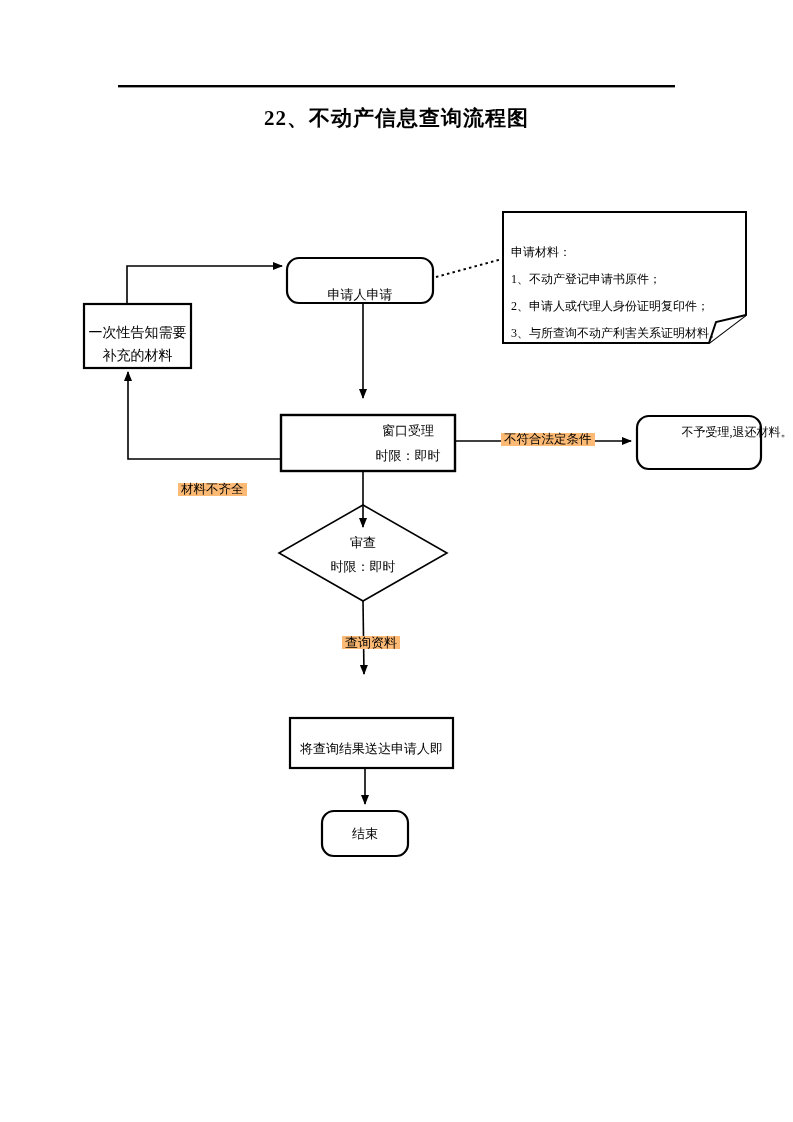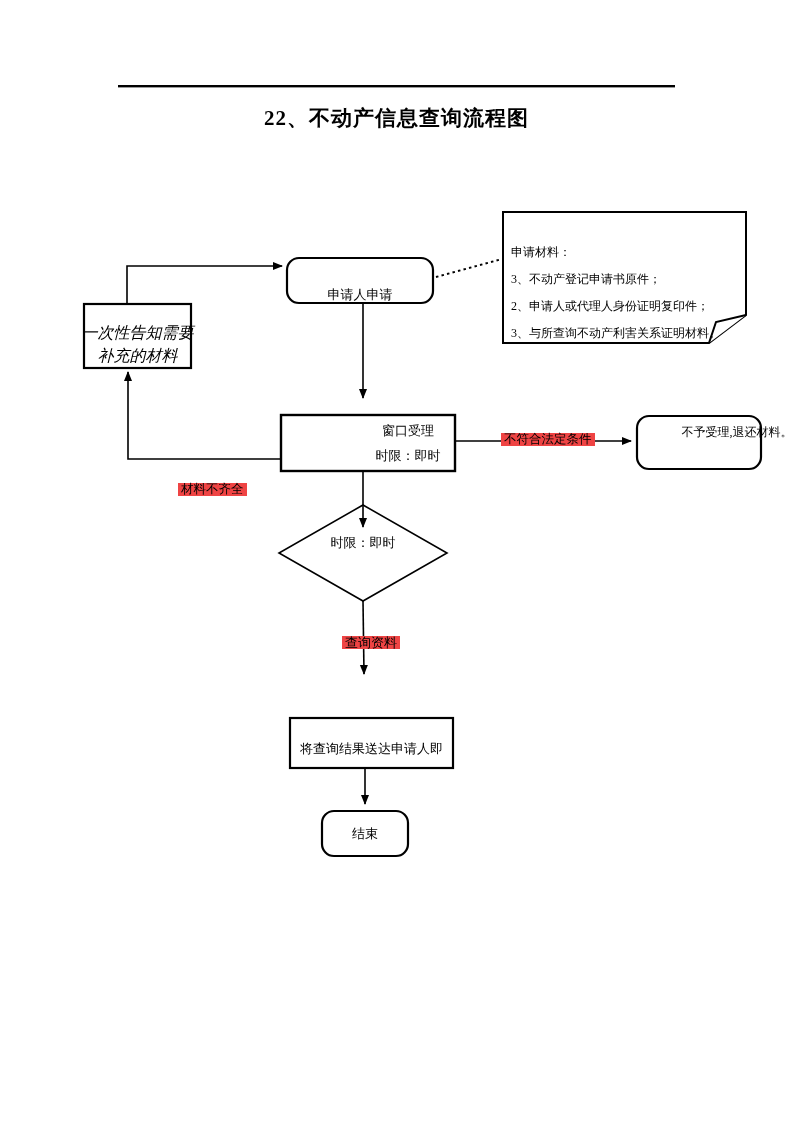--- a/index.html
+++ b/index.html
@@ -9,32 +9,32 @@
   }
   .header-rule{position:absolute;left:118px;top:85px;width:557px;height:2px;background:#000;border-bottom:1px solid #9a9a9a;}
   .title{
     position:absolute;left:118px;top:104px;width:557px;margin:0;
     text-align:center;font-size:21px;font-weight:bold;letter-spacing:1px;
   }
   svg.overlay{position:absolute;left:0;top:0;width:793px;height:1122px;}
   .lbl{position:absolute;font-size:13px;line-height:1;white-space:nowrap;}
   .node-label{display:flex;align-items:center;justify-content:center;text-align:center;flex-direction:column;}
   .lbl-start{left:287px;top:258px;width:146px;height:45px;margin-top:14px;}
-  .lbl-notify{left:84px;top:304px;width:107px;height:80px;font-size:16px;font-style:italic;}
+  .lbl-notify{left:84px;top:304px;width:107px;height:80px;font-size:14px;}
   .lbl-notify .line{line-height:23px;}
   .lbl-accept{left:281px;top:415px;width:174px;height:56px;padding-left:40px;}
   .lbl-accept .line{line-height:25px;}
   .lbl-reject{left:675px;top:416px;width:124px;font-size:12px;text-align:center;padding-top:10px;}
   .lbl-review{left:279px;top:531px;width:168px;text-align:center;}
   .lbl-review .line{line-height:24px;}
   .lbl-deliver{left:291px;top:720px;width:161px;height:46px;overflow:hidden;text-align:center;}
   .lbl-deliver .line{line-height:25px;}
   .lbl-deliver .line:first-child{padding-top:16px;}
   .lbl-end{left:322px;top:811px;width:86px;height:45px;}
-  .edge-label{background:#ef4444;padding:0 3px;font-size:12.5px;}
+  .edge-label{background:#fdba74;padding:0 3px;font-size:12.5px;}
   .lbl-incomplete{left:178px;top:452px;margin-top:31px;}
   .lbl-notqualified{left:501px;top:433px;}
   .lbl-query{left:342px;top:636px;font-size:13px;}
   .note-text{
     position:absolute;left:511px;top:221px;width:232px;
     font-size:12px;line-height:27px;margin-top:18px;
   }
   .note-text .line{display:block;white-space:nowrap;}
 </style>
 </head>
@@ -75,40 +75,41 @@
 
     <line x1="363" y1="471" x2="363" y2="527" stroke="#000" stroke-width="1.6" marker-end="url(#arrow)"></line>
 
     <line x1="363" y1="601" x2="364" y2="674" stroke="#000" stroke-width="1.6" marker-end="url(#arrow)"></line>
 
     <line x1="365" y1="768" x2="365" y2="804" stroke="#000" stroke-width="1.6" marker-end="url(#arrow)"></line>
   </svg>
 
   <div class="note-text">
     <span class="line">申请材料：</span>
-    <span class="line">3、不动产登记申请书原件；</span>
+    <span class="line">1、不动产登记申请书原件；</span>
     <span class="line">2、申请人或代理人身份证明复印件；</span>
     <span class="line">3、与所查询不动产利害关系证明材料。</span>
   </div>
 
   <div class="lbl node-label lbl-start">申请人申请</div>
 
   <div class="lbl node-label lbl-notify">
     <span class="line">一次性告知需要</span>
     <span class="line">补充的材料</span>
   </div>
 
   <div class="lbl node-label lbl-accept">
     <span class="line">窗口受理</span>
     <span class="line">时限：即时</span>
   </div>
 
   <div class="lbl lbl-reject">不予受理,退还材料。</div>
 
   <div class="lbl lbl-review">
+    <div class="line">审查</div>
     <div class="line">时限：即时</div>
   </div>
 
   <div class="lbl lbl-deliver">
     <div class="line">将查询结果送达申请人即</div>
     <div class="line">时办理</div>
   </div>
 
   <div class="lbl node-label lbl-end">结束</div>
 

